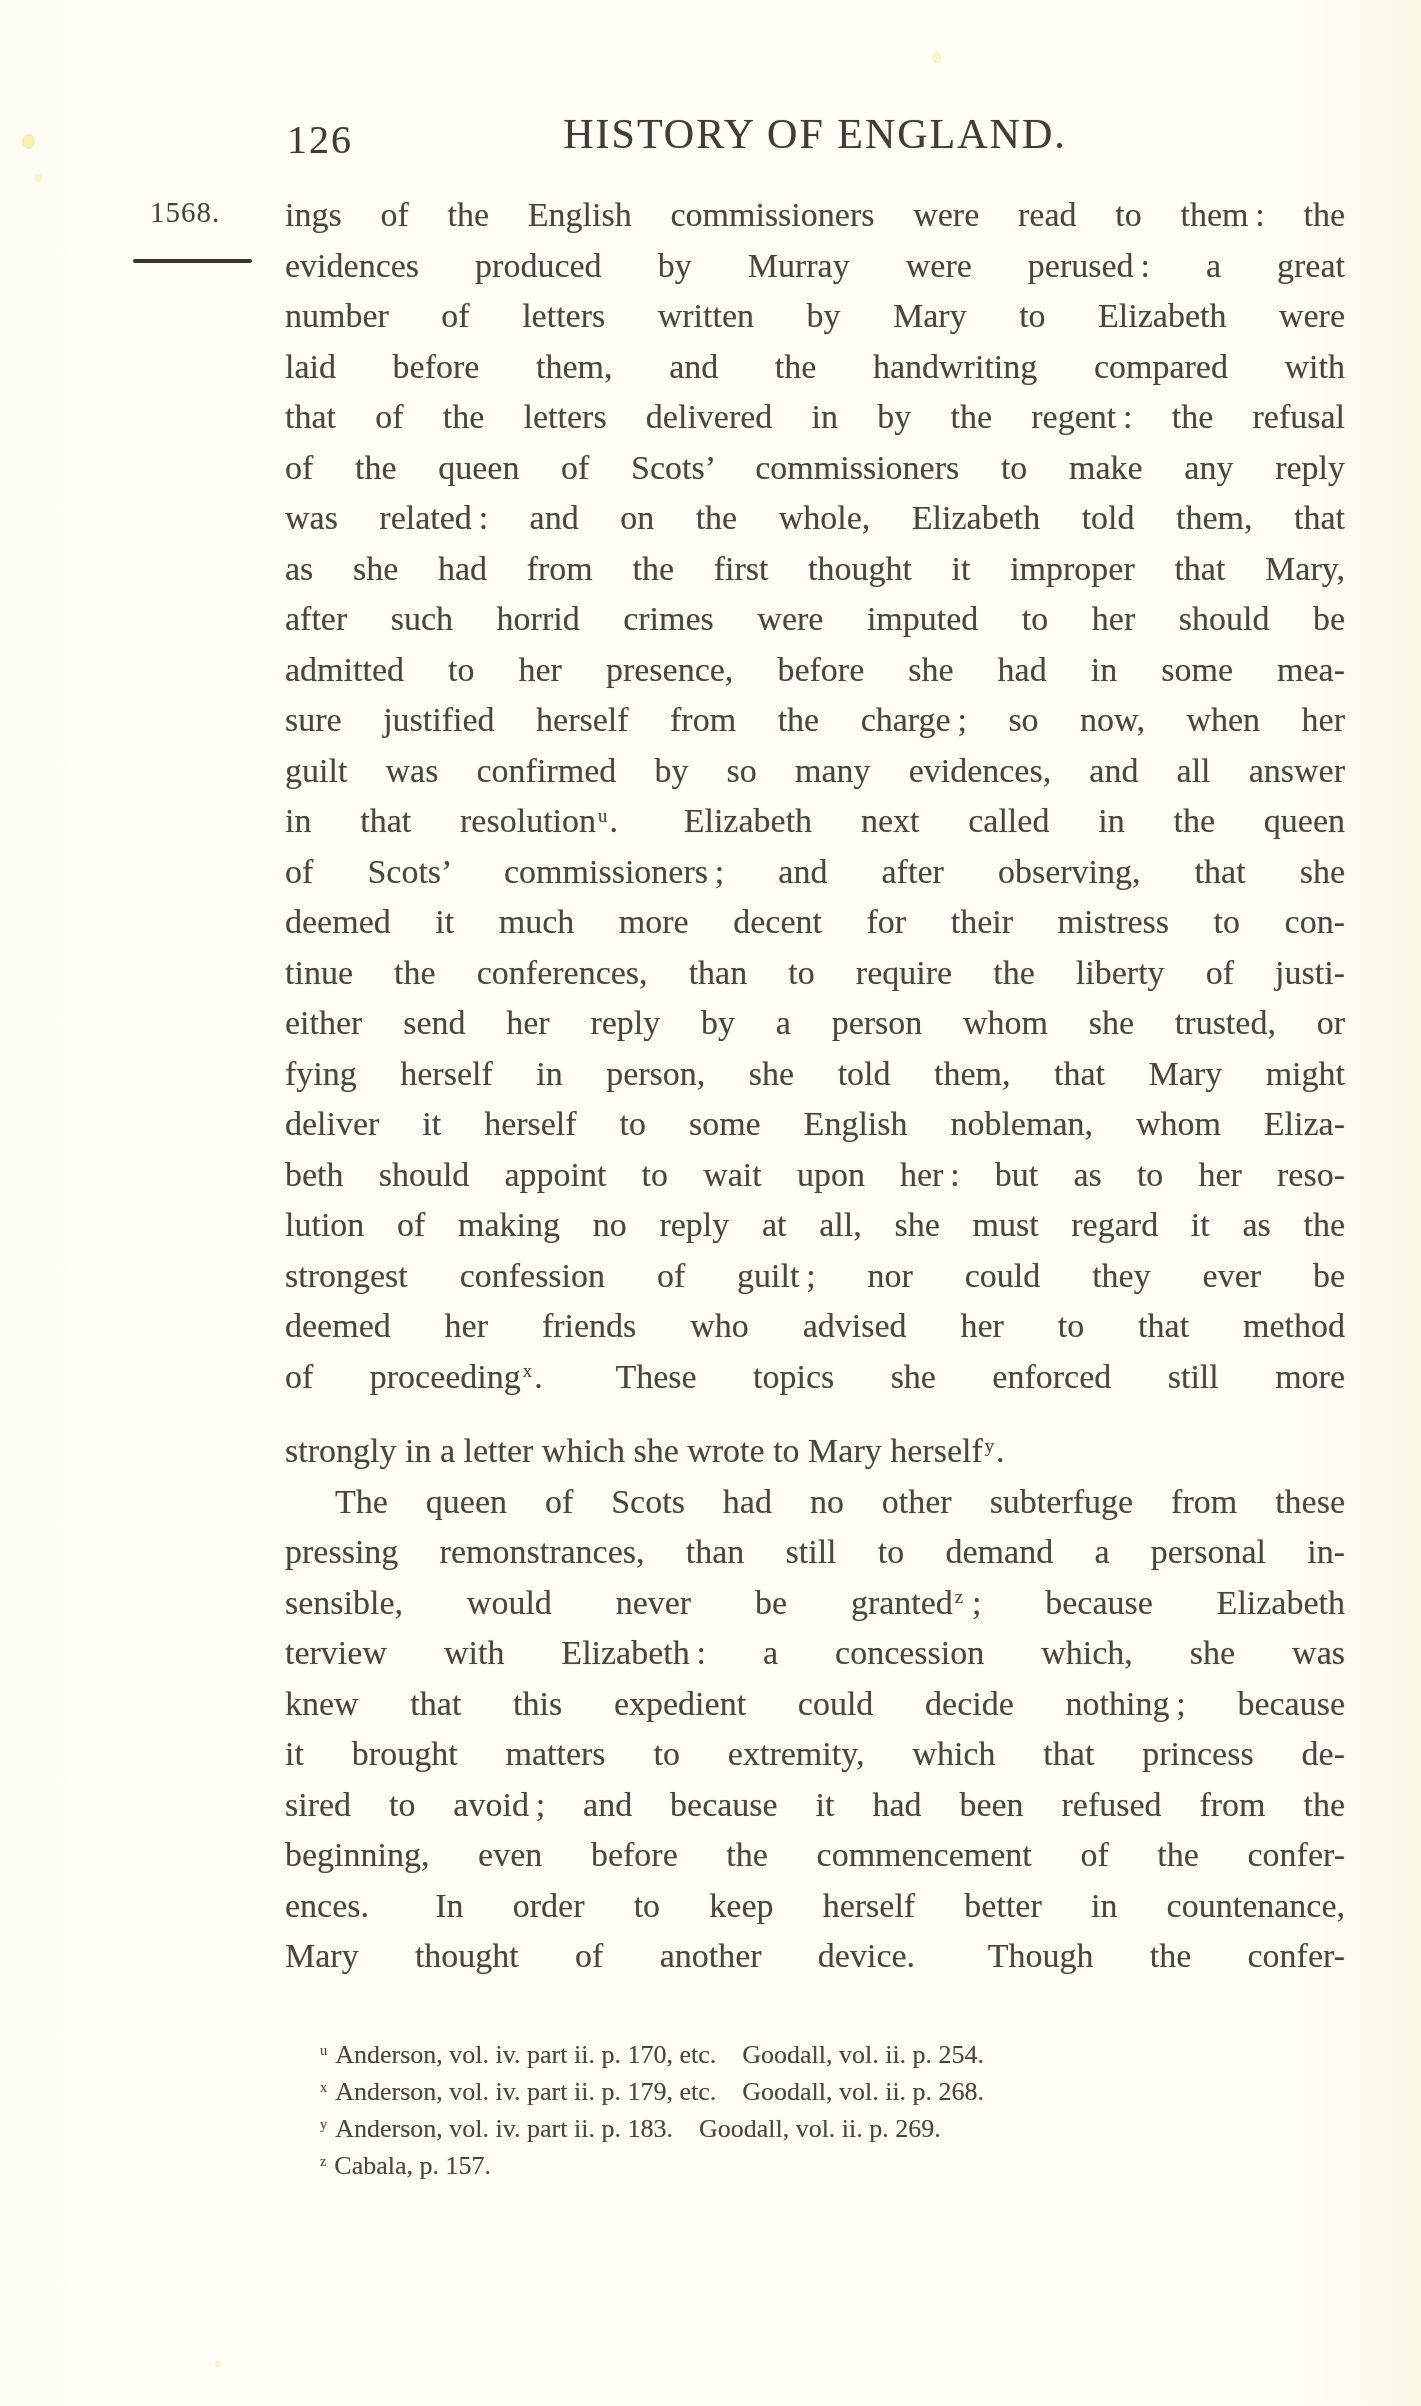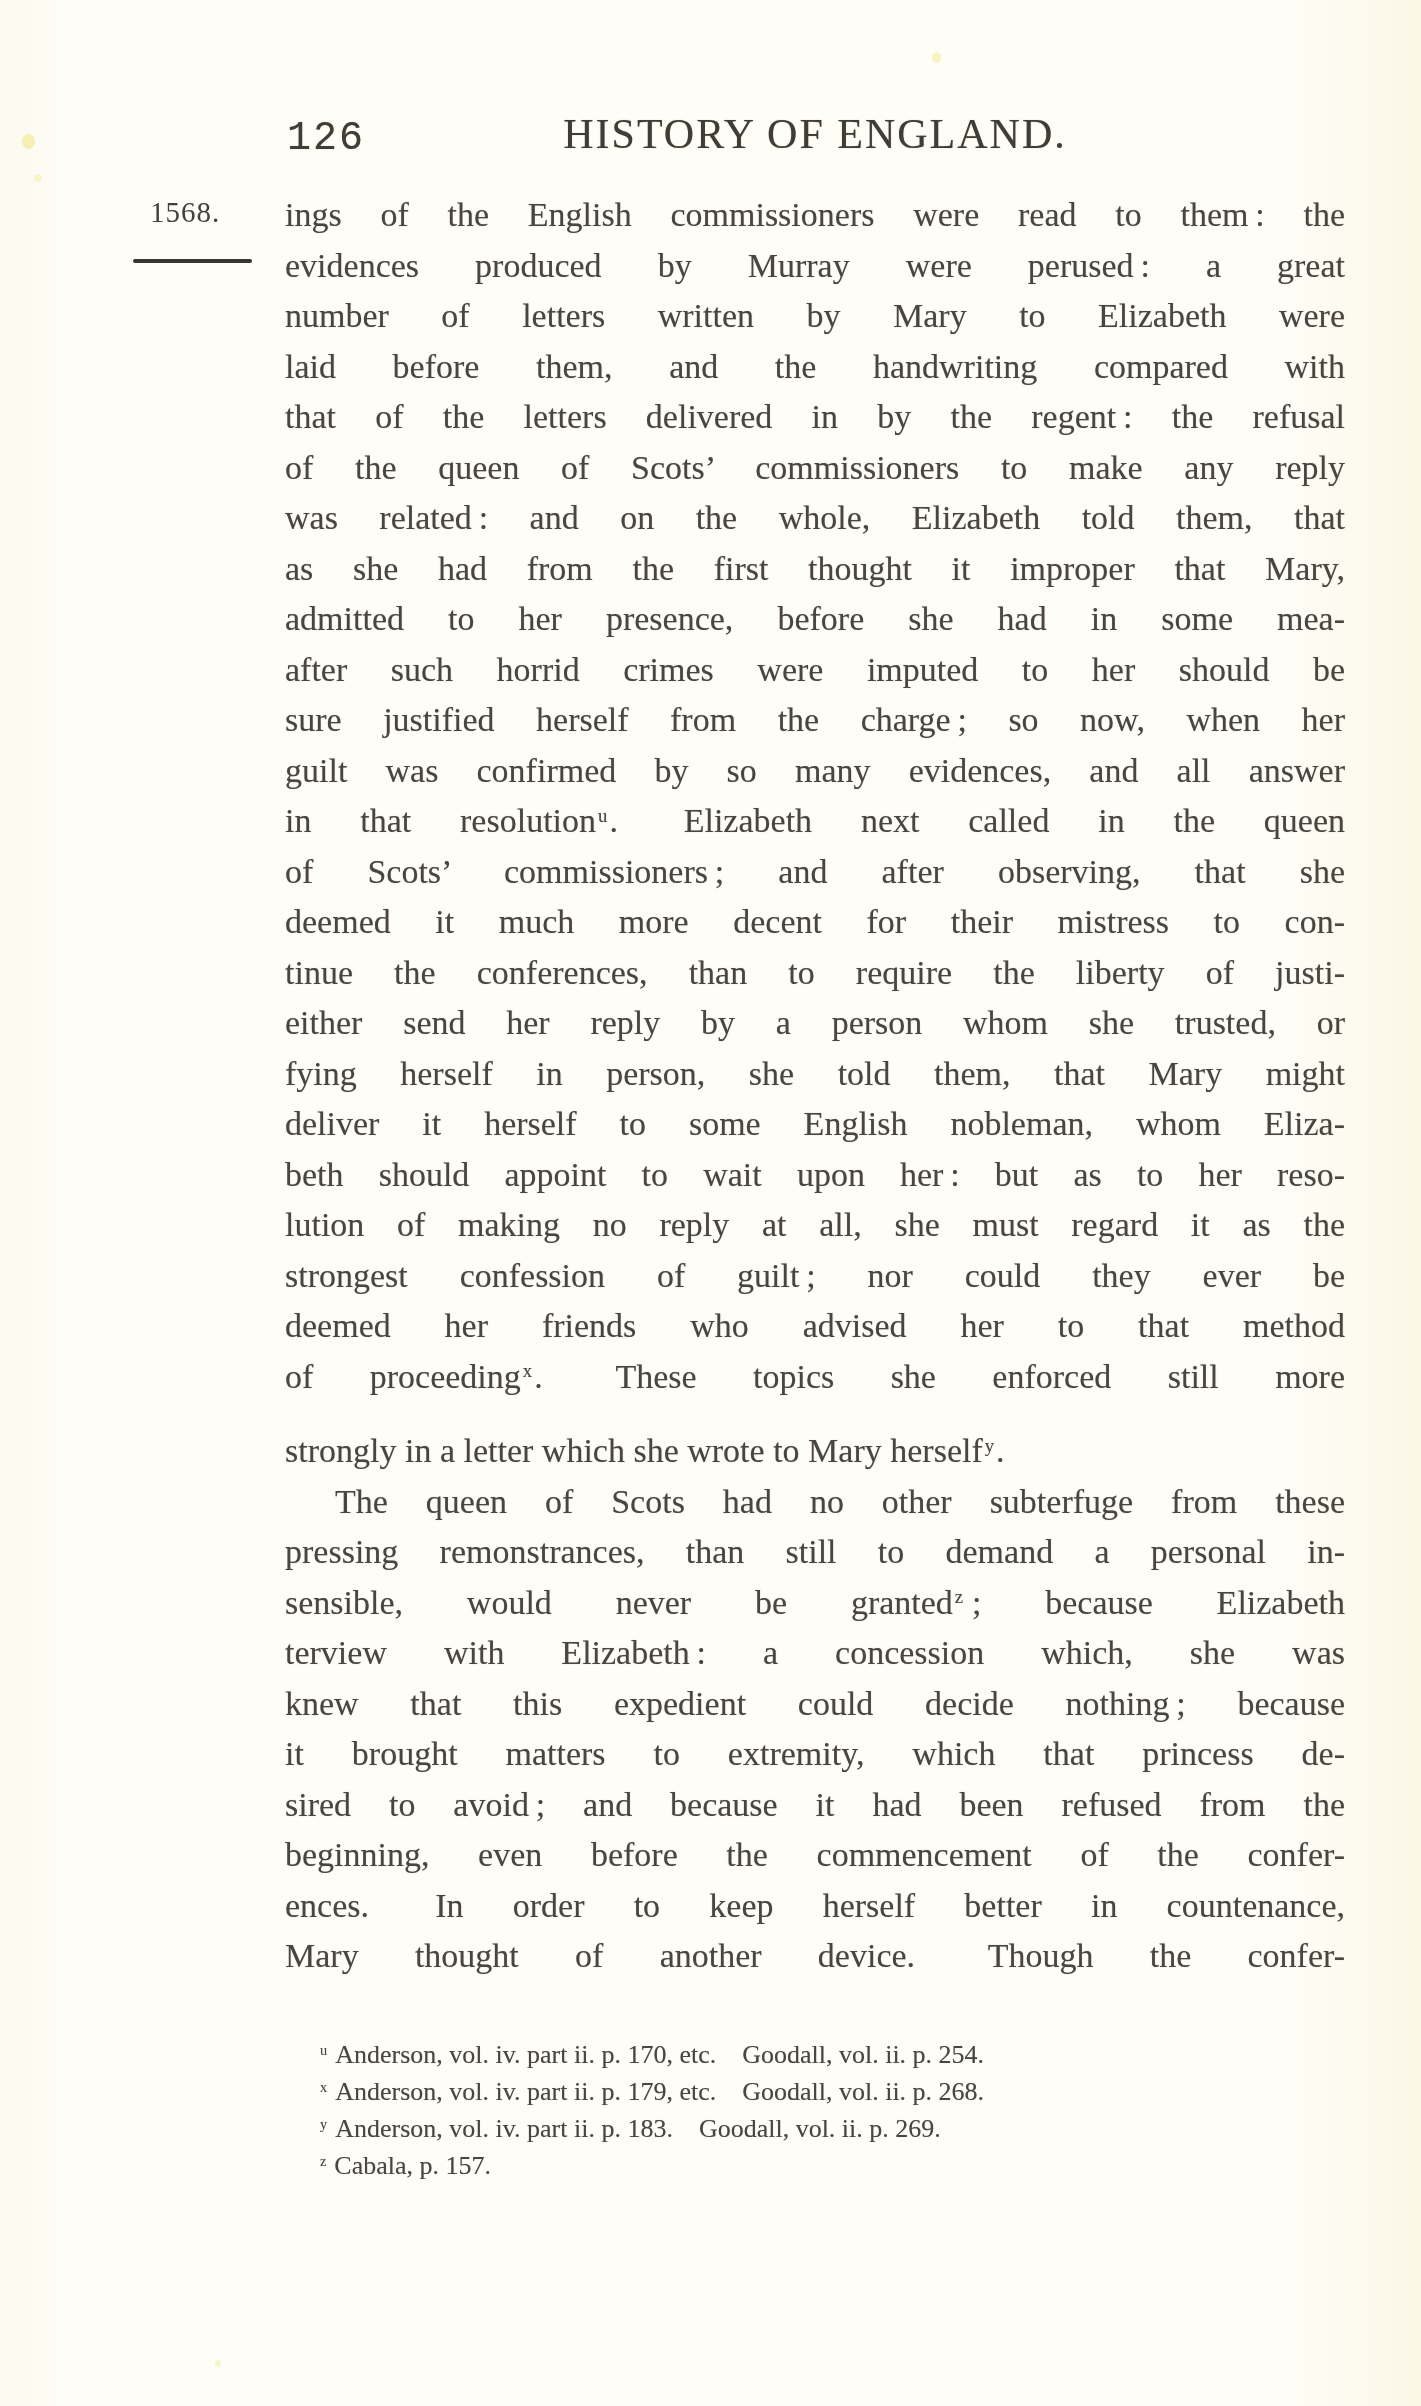--- a/index.html
+++ b/index.html
@@ -15,21 +15,20 @@
     background: linear-gradient(90deg, #fbfaf0 0%, #fefdf6 5%, #fefdf6 91%, #fbf7e6 100%);
     color: #4a4540;
   }
   .speck { position: absolute; border-radius: 50%; background: #f3eca2; opacity: .8; }
 
   .header { position: absolute; top: 110px; left: 285px; width: 1060px; height: 60px; color: #413c35; }
   .page-num {
     position: absolute; left: 2px; top: 6px;
     font-size: 40px; letter-spacing: 2px;
     text-shadow: 0 0 1px rgba(60,54,46,.4);
-    font-family: Liberation Mono, monospace;
   }
   .running-title {
     text-align: center; font-size: 42px; letter-spacing: 2px;
     text-shadow: 0 0 1px rgba(60,54,46,.45);
   }
 
   .margin-year {
     position: absolute; top: 196px; left: 150px; width: 104px;
     text-align: left; font-size: 29px; letter-spacing: 1px; color: #45403a;
   }
@@ -78,22 +77,22 @@
 
   <div class="body-text" id="body-text">
       <div class="line">ings of the English commissioners were read to them : the</div>
       <div class="line">evidences produced by Murray were perused : a great</div>
       <div class="line">number of letters written by Mary to Elizabeth were</div>
       <div class="line">laid before them, and the handwriting compared with</div>
       <div class="line">that of the letters delivered in by the regent : the refusal</div>
       <div class="line">of the queen of Scots’ commissioners to make any reply</div>
       <div class="line">was related : and on the whole, Elizabeth told them, that</div>
       <div class="line">as she had from the first thought it improper that Mary,</div>
+      <div class="line">after such horrid crimes were imputed to her should be</div>
       <div class="line">admitted to her presence, before she had in some mea-</div>
-      <div class="line">after such horrid crimes were imputed to her should be</div>
       <div class="line">sure justified herself from the charge ; so now, when her</div>
       <div class="line">guilt was confirmed by so many evidences, and all answer</div>
       <div class="line">in that resolution<sup>u</sup>.  Elizabeth next called in the queen</div>
       <div class="line">of Scots’ commissioners ; and after observing, that she</div>
       <div class="line">deemed it much more decent for their mistress to con-</div>
       <div class="line">tinue the conferences, than to require the liberty of justi-</div>
       <div class="line">either send her reply by a person whom she trusted, or</div>
       <div class="line">fying herself in person, she told them, that Mary might</div>
       <div class="line">deliver it herself to some English nobleman, whom Eliza-</div>
       <div class="line">beth should appoint to wait upon her : but as to her reso-</div>

